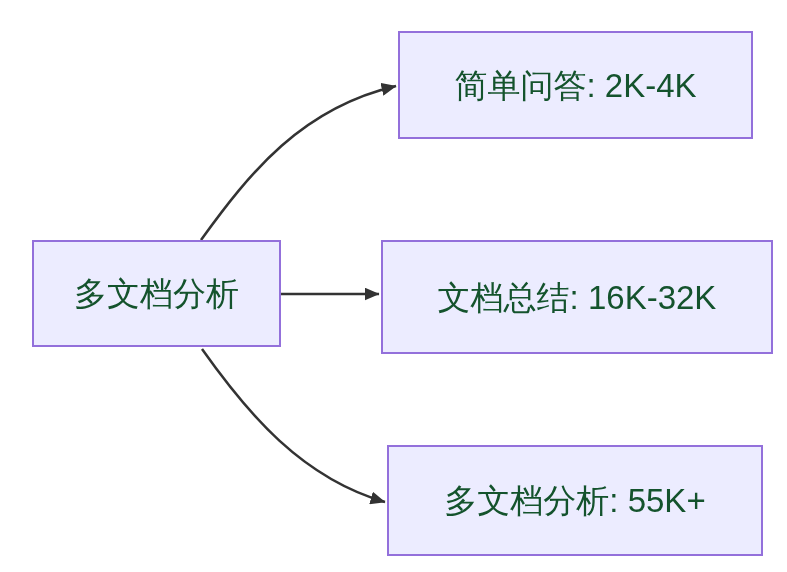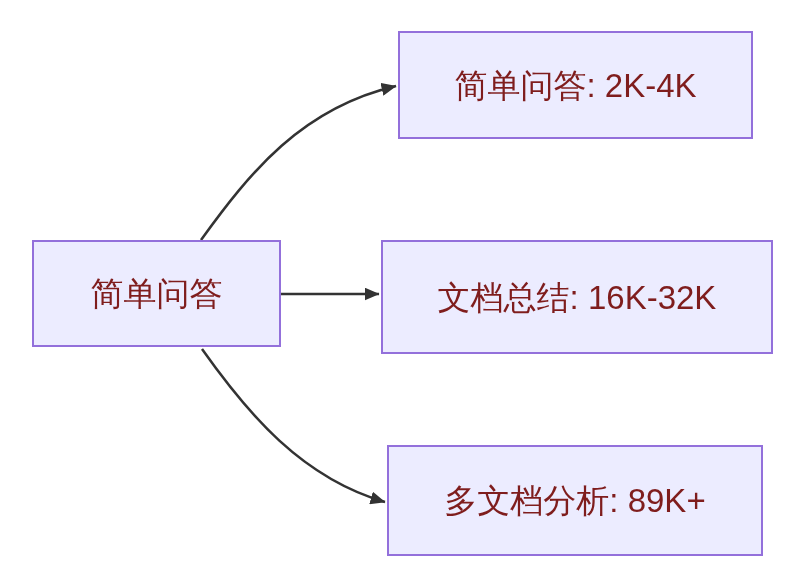--- a/index.html
+++ b/index.html
@@ -20,21 +20,21 @@
     left: 0;
     top: 0;
     width: 787px;
     height: 572px;
   }
   .node {
     position: absolute;
     box-sizing: border-box;
     background: #ECECFF;
     border: 2.5px solid #9370DB;
-    color: #7f1d1d;
+    color: #14532d;
     font-size: 33px;
     line-height: 1;
     display: flex;
     align-items: center;
     justify-content: center;
     white-space: nowrap;
   }
   .node-root     { left: 32px;  top: 240px; width: 249px; height: 107px; }
   .node-branch-1 { left: 398px; top: 31px;  width: 355px; height: 108px; }
   .node-branch-2 { left: 381px; top: 240px; width: 392px; height: 114px; }
@@ -50,28 +50,28 @@
       <marker id="arrow" markerUnits="userSpaceOnUse" markerWidth="16" markerHeight="13" refX="14.5" refY="6.5" orient="auto">
         <path d="M0,0 L15,6.5 L0,13 Z" fill="#333333"></path>
       </marker>
     </defs>
     <path d="M201,240 C250,172 302,108 396,86" fill="none" stroke="#333333" stroke-width="2.5" marker-end="url(#arrow)"></path>
     <path d="M281,294 L379,294" fill="none" stroke="#333333" stroke-width="2.5" marker-end="url(#arrow)"></path>
     <path d="M202,349 C248,414 302,478 385,502" fill="none" stroke="#333333" stroke-width="2.5" marker-end="url(#arrow)"></path>
   </svg>
 
   <div class="node node-root">
-    <span>简单问答</span>
+    <span>多文档分析</span>
   </div>
 
   <div class="node node-branch-1">
     <span>简单问答: 2K-4K</span>
   </div>
 
   <div class="node node-branch-2">
     <span>文档总结: 16K-32K</span>
   </div>
 
   <div class="node node-branch-3">
-    <span>多文档分析: 89K+</span>
+    <span>多文档分析: 55K+</span>
   </div>
 
 </div>
 
 </body></html>

